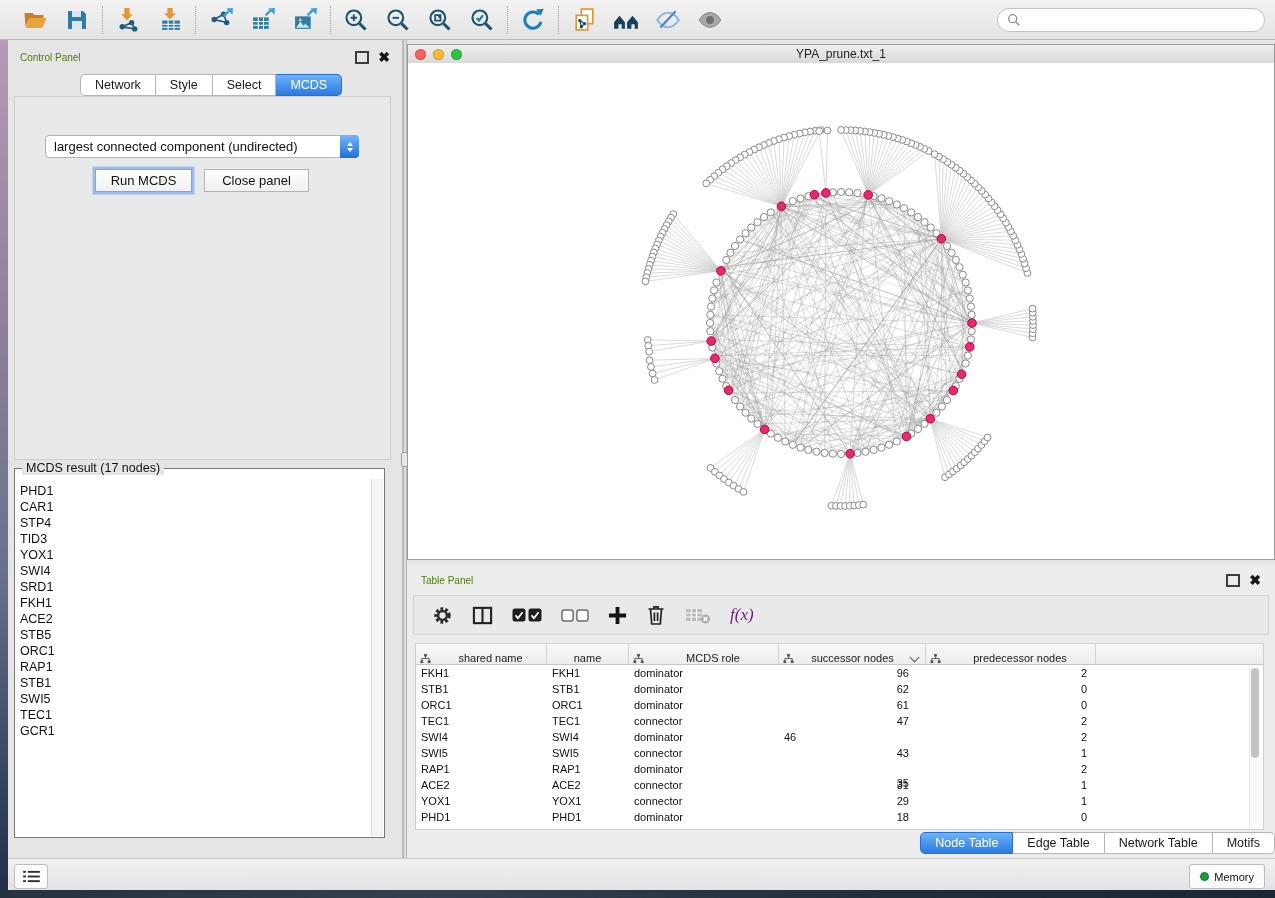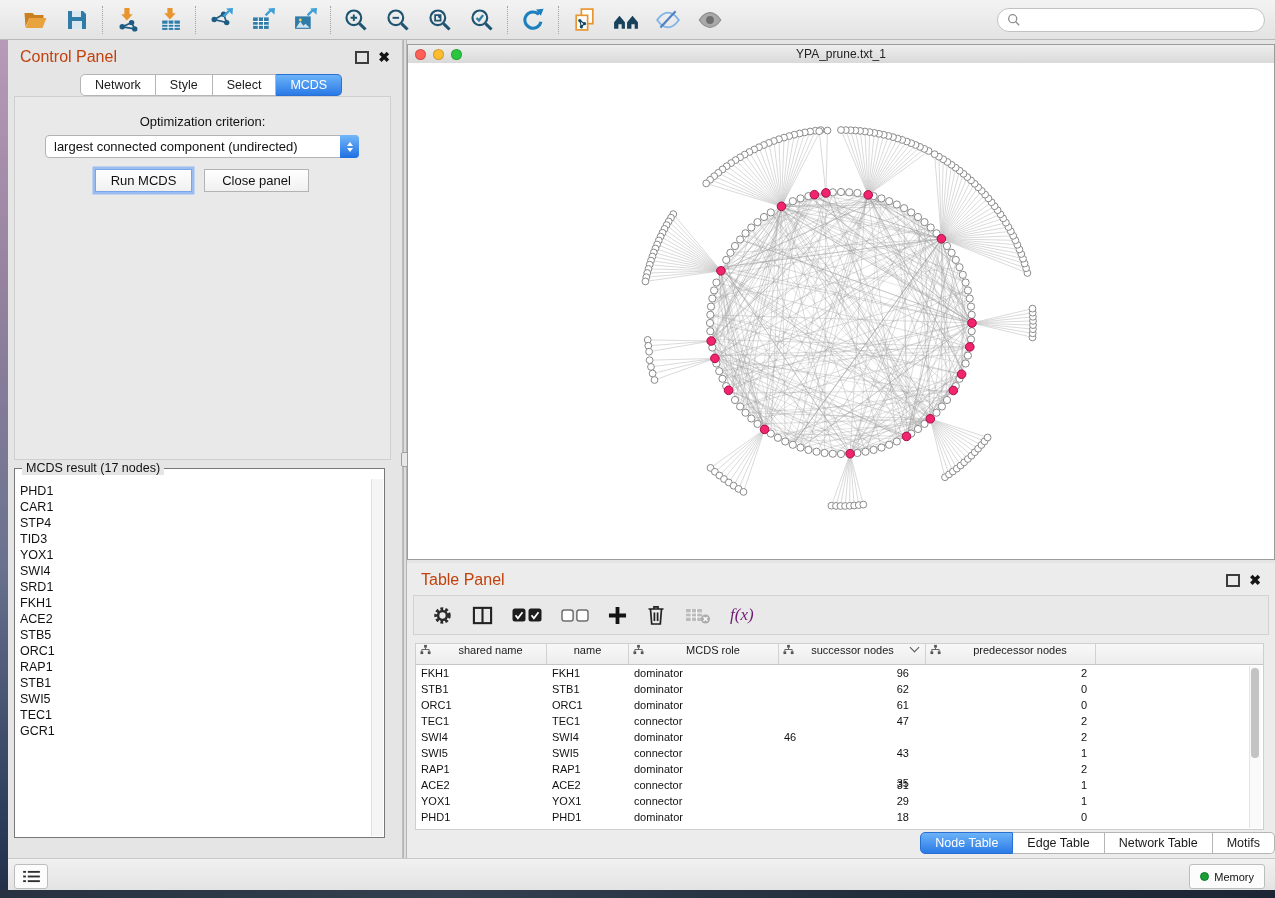--- a/index.html
+++ b/index.html
@@ -17,21 +17,21 @@
   .search input{border:none;outline:none;flex:1;font-size:12px;background:transparent;min-width:0}
   
   .wall-left{position:absolute;left:0;top:40px;width:8px;height:850px;
              background:linear-gradient(#b79ab8,#96839f 28%,#69718e 62%,#2e3f5e 90%,#22304a)}
   .wall-bottom{position:absolute;left:0;top:890px;width:1275px;height:8px;
                background:linear-gradient(90deg,#27313f,#34404f 35%,#222d3c 70%,#1c2635)}
   
   .control-panel{position:absolute;left:8px;top:40px;width:395px;height:818px;background:#e5e5e5;
                  border-right:1px solid #bdbdbd;box-sizing:border-box}
   .cp-header{height:28px;display:flex;align-items:center;padding:6px 12px 0;box-sizing:border-box}
-  .panel-title{font-size:16px;color:#c2410c}
+  .panel-title{font-size:10px;color:#4d7c0f}
   .win-btns{margin-left:auto;display:flex;gap:9px;align-items:center}
   .float-btn{width:10px;height:9px;border:2px solid #3c3c3c;background:transparent}
   .close-btn{font-size:14px;font-weight:bold;color:#151515;line-height:10px}
   .seg-row{position:absolute;display:flex}
   .cp-tabs{left:72px;top:34px}
   .seg{height:22px;padding:0 14px;background:#fff;border:1px solid #b5b5b5;border-left:none;
        font-size:12.5px;display:flex;align-items:center;color:#1a1a1a;box-sizing:border-box}
   .seg:first-child{border-left:1px solid #b5b5b5;border-radius:5px 0 0 5px}
   .seg:last-child{border-radius:0 5px 5px 0}
   .seg.active{background:linear-gradient(#6cb3f8,#2a7ae6);border-color:#2a6fd2;color:#fff}
@@ -79,21 +79,21 @@
   .tp-header{height:26px;display:flex;align-items:center;padding:8px 14px 0;box-sizing:border-box}
   .tp-toolbar{position:absolute;left:6px;top:32px;width:856px;height:40px;background:#e9e9e9;
               border:1px solid #d2d2d2;box-sizing:border-box;display:flex;align-items:center;
               gap:19px;padding:0 18px}
   .tpi{display:flex;align-items:center;justify-content:center}
   .fx{font-family:"Liberation Serif",serif;font-style:italic;font-size:17px;color:#701a75}
   .tbl{position:absolute;left:8px;top:80px;width:849px;height:187px;background:#fff;
        border:1px solid #cfcfcf;box-sizing:border-box;overflow:hidden}
   .tbl-head{display:flex;height:20px;background:linear-gradient(#f8f8f8,#ededed);
             border-bottom:1px solid #c6c6c6;font-size:11px;color:#1a1a1a}
-  .th{display:flex;align-items:flex-start;gap:8px;border-right:1px solid #d2d2d2;
+  .th{display:flex;align-items:flex-end;gap:8px;border-right:1px solid #d2d2d2;
       padding:0 4px;box-sizing:border-box}
   .th .lbl{flex:1;text-align:center;white-space:nowrap;overflow:hidden}
   .treeic{width:11px;height:11px;flex:0 0 auto}
   .treeic rect{fill:#555}
   .treeic path{stroke:#555;fill:none}
   .sortchev{width:6px;height:6px;border-right:1.6px solid #555;border-bottom:1.6px solid #555;
             transform:rotate(45deg);margin:0 3px 3px 0;flex:0 0 auto}
   .trow{display:flex;height:16px;font-size:11px;align-items:center}
   .td{padding:0 5px;box-sizing:border-box;white-space:nowrap;overflow:hidden}
   .vscroll{position:absolute;right:2px;top:22px;width:11px;height:162px;background:#fafafa;
@@ -267,21 +267,20 @@
       <span class="close-btn">✖</span>
     </span>
   </div>
   <div class="seg-row cp-tabs">
     <div class="seg">Network</div>
     <div class="seg">Style</div>
     <div class="seg">Select</div>
     <div class="seg active">MCDS</div>
   </div>
   <div class="cp-content">
-    <div class="opt-label">Optimization criterion:</div>
     <div class="dropdown">
       <span>largest connected component (undirected)</span>
       <span class="stepper">
           <span class="tri-up"></span>
           <span class="tri-dn"></span>
         </span>
     </div>
     <div class="btnrow-btn run-btn">Run MCDS</div>
     <div class="btnrow-btn closep-btn">Close panel</div>
   </div>

